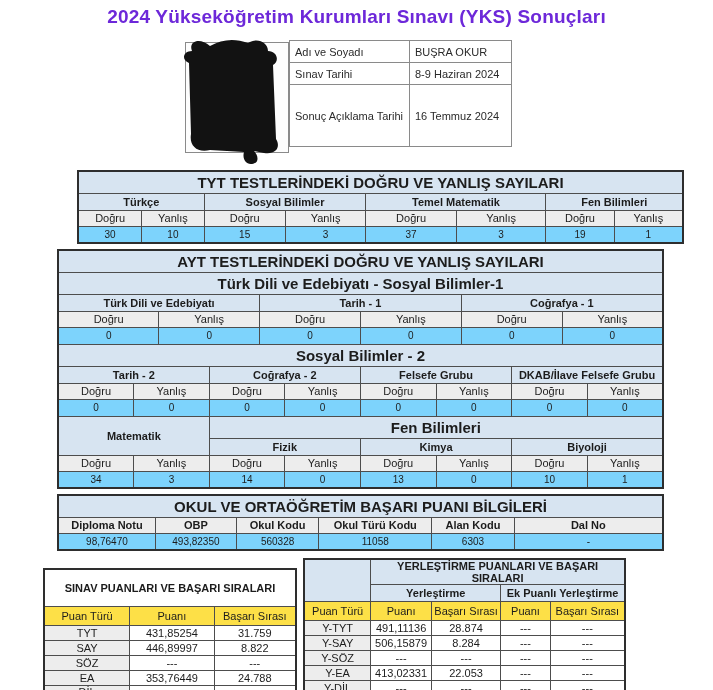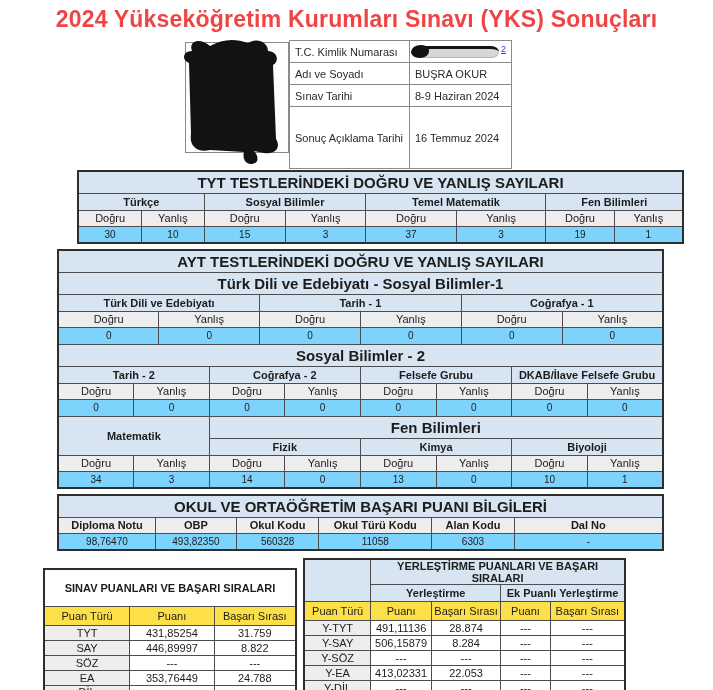--- a/index.html
+++ b/index.html
@@ -3,21 +3,21 @@
 <meta charset="utf-8">
 <style>
   * { box-sizing: border-box; margin: 0; padding: 0; }
   body { background: #ffffff; font-family: "Liberation Sans", sans-serif; }
   #page {
     position: relative; width: 713px; height: 690px; background: #ffffff;
     color: #1c1c1c; overflow: hidden;
   }
   .doc-title {
     position: absolute; top: 6px; left: 0; width: 100%;
-    text-align: center; font-weight: bold; font-size: 23px; color: #ef4444;
+    text-align: center; font-weight: bold; font-size: 19px; color: #6d28d9;
     letter-spacing: 0.2px;
   }
   
   .photo-box {
     position: absolute; top: 42px; left: 185px; width: 104px; height: 111px;
     border: 1px solid #8a8a8a; background: #fdfdfd;
   }
   .photo-blob { position: absolute; top: -9px; left: -6px; width: 116px; height: 132px; }
   .id-table {
     position: absolute; top: 40px; left: 289px; width: 223px;
@@ -73,30 +73,20 @@
   <div class="doc-title">2024 Yükseköğretim Kurumları Sınavı (YKS) Sonuçları</div>
 
   <div class="photo-box">
     <svg class="photo-blob" viewBox="0 0 116 132" xmlns="http://www.w3.org/2000/svg">
       <path fill="#121212" d="M30,12 C20,3 8,7 12,17 C3,17 1,26 9,29 L11,100 C9,112 17,119 30,116 L64,118 C62,125 66,131 72,130 C80,129 78,121 74,117 L84,119 C96,121 101,113 96,105 L93,31 C100,27 97,17 88,17 C88,8 77,3 68,9 C55,4 42,5 30,12 Z"></path>
     </svg>
   </div>
 
   <table class="id-table">
     <tbody>
-        <tr>
-      <td class="lbl">T.C. Kimlik Numarası</td>
-      <td>
-        <div class="redact">
-          <span class="blot"></span>
-          <span class="scribble"></span>
-          <span class="fn">2</span>
-        </div>
-      </td>
-    </tr>
     <tr>
       <td class="lbl">Adı ve Soyadı</td>
       <td>BUŞRA OKUR</td>
     </tr>
     <tr>
       <td class="lbl">Sınav Tarihi</td>
       <td>8-9 Haziran 2024</td>
     </tr>
     <tr class="tall">
       <td class="lbl">Sonuç Açıklama Tarihi</td>

